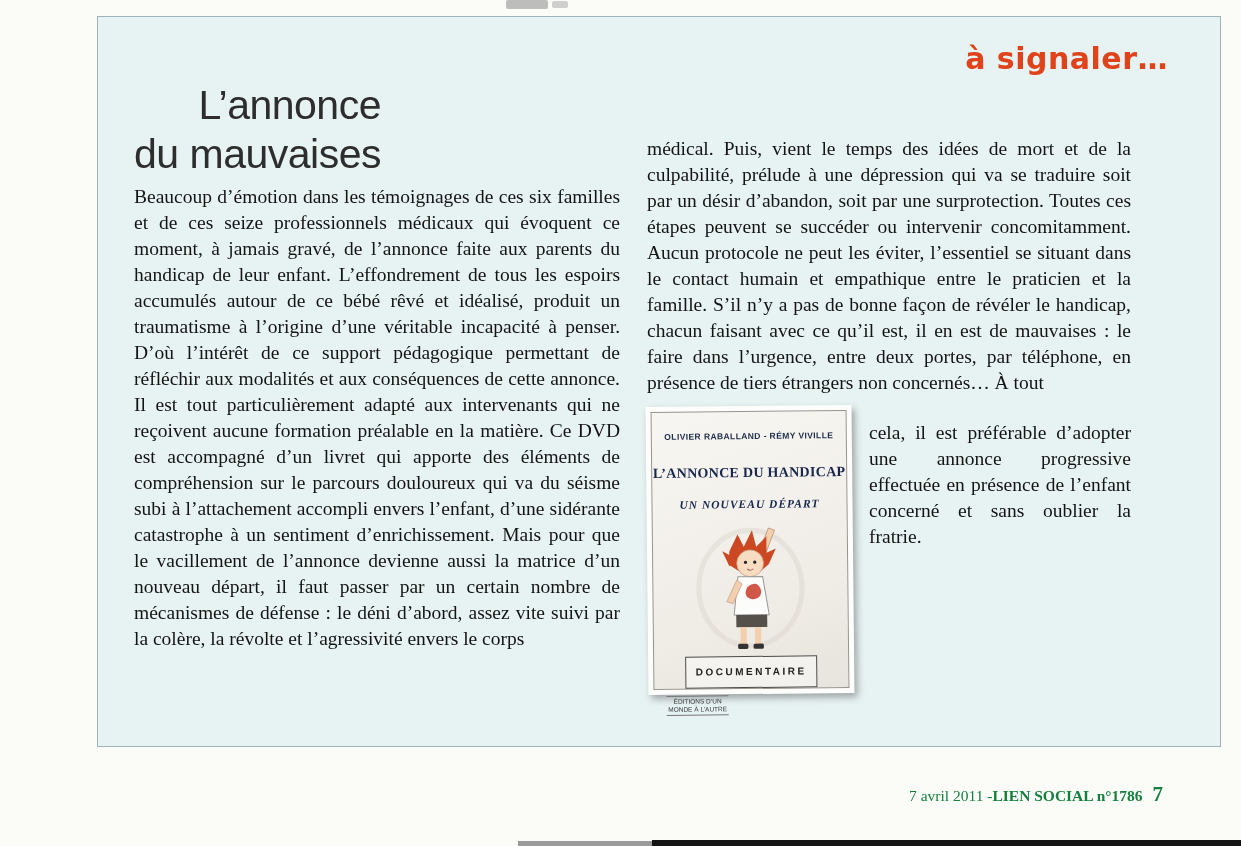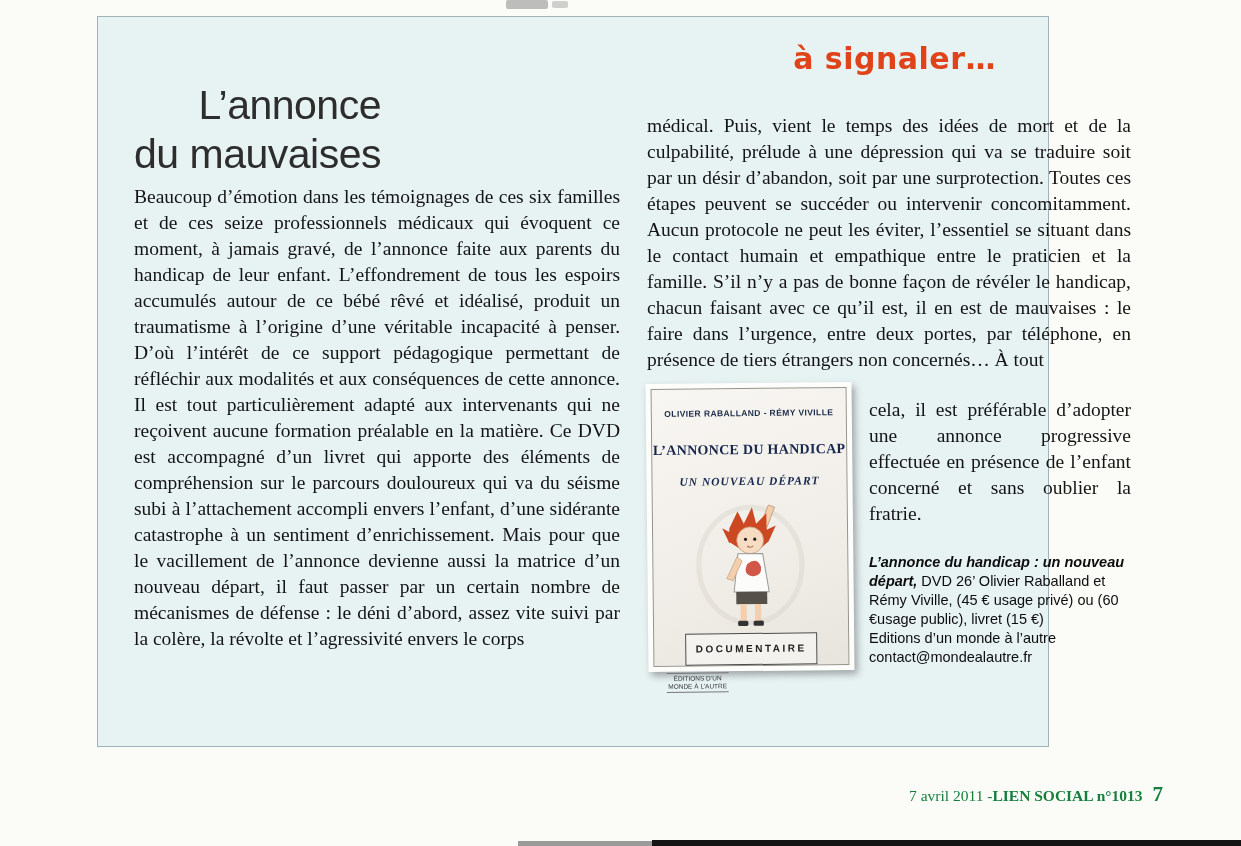--- a/index.html
+++ b/index.html
@@ -8,21 +8,21 @@
     position:relative;
     background:#fbfbf8;
     overflow:hidden;
     font-family:"Liberation Serif", serif;
     color:#141414;
   }
 
   
   .page {
     position:absolute; left:97px; top:16px;
-    width:952px; height:731px;
+    width:1124px; height:731px;
     background:#e7f2f3;
     border:1px solid #9eb4ba;
   }
 
   .section-label {
     position:absolute; top:24px; right:52px;
     font-family:"DejaVu Sans", sans-serif;
     font-weight:bold; font-size:30px;
     color:#e0431a; letter-spacing:.5px;
   }
@@ -32,21 +32,21 @@
     font-family:"Liberation Sans", sans-serif;
     font-size:41px; line-height:49px;
     color:#2d2d2d; letter-spacing:-.5px;text-align:right;
   }
 
   .col-left {
     position:absolute; left:36px; top:167px; width:486px;
     font-size:19.5px; line-height:26px; text-align:justify;
   }
   .col-right {
-    position:absolute; left:549px; top:96px; width:484px;
+    position:absolute; left:549px; top:119px; width:484px;
     font-size:19.5px; line-height:26px; text-align:justify;
   }
   .para-part1 { text-align:justify; }
   .para-part2 { text-align:justify;margin-top:24px; }
 
   
   .dvd-float { float:left; margin:10px 16px 0 0; width:206px; }
   .dvd-outer {
     background:#fdfdfc; padding:5px;
     box-shadow:3px 4px 7px rgba(40,40,40,.38);
@@ -162,31 +162,26 @@
             </svg>
           </div>
           <div class="dvd-genre">DOCUMENTAIRE</div>
           <div class="dvd-publisher">Éditions d’un monde à l’autre</div>
         </div>
       </div>
     </div>
 
     <div class="para-part2">cela, il est préférable d’adopter une annonce progressive effectuée en présence de l’enfant concerné et sans oublier la fratrie.</div>
 
-    <div class="caption">
-      <span class="caption-lead">L’annonce du handicap : un nouveau départ,</span><span> DVD 26’ Olivier Raballand et Rémy Viville, (45 € usage privé) ou (60 €usage public), livret (15 €)</span>
-      <div>Editions d’un monde à l’autre</div>
-      <div>contact@mondealautre.fr</div>
-    </div>
   </div>
 
 </div>
 
 <div class="footer">
   <span>7 avril 2011 - </span>
-  <span class="journal">LIEN SOCIAL n°1013</span>
+  <span class="journal">LIEN SOCIAL n°1786</span>
   <span class="pagenum">7</span>
 </div>
 
 <div class="artifact artifact-top-1"></div>
 <div class="artifact artifact-top-2"></div>
 <div class="artifact artifact-bottom-gray"></div>
 <div class="artifact artifact-bottom-dark"></div>
 
 </body></html>

